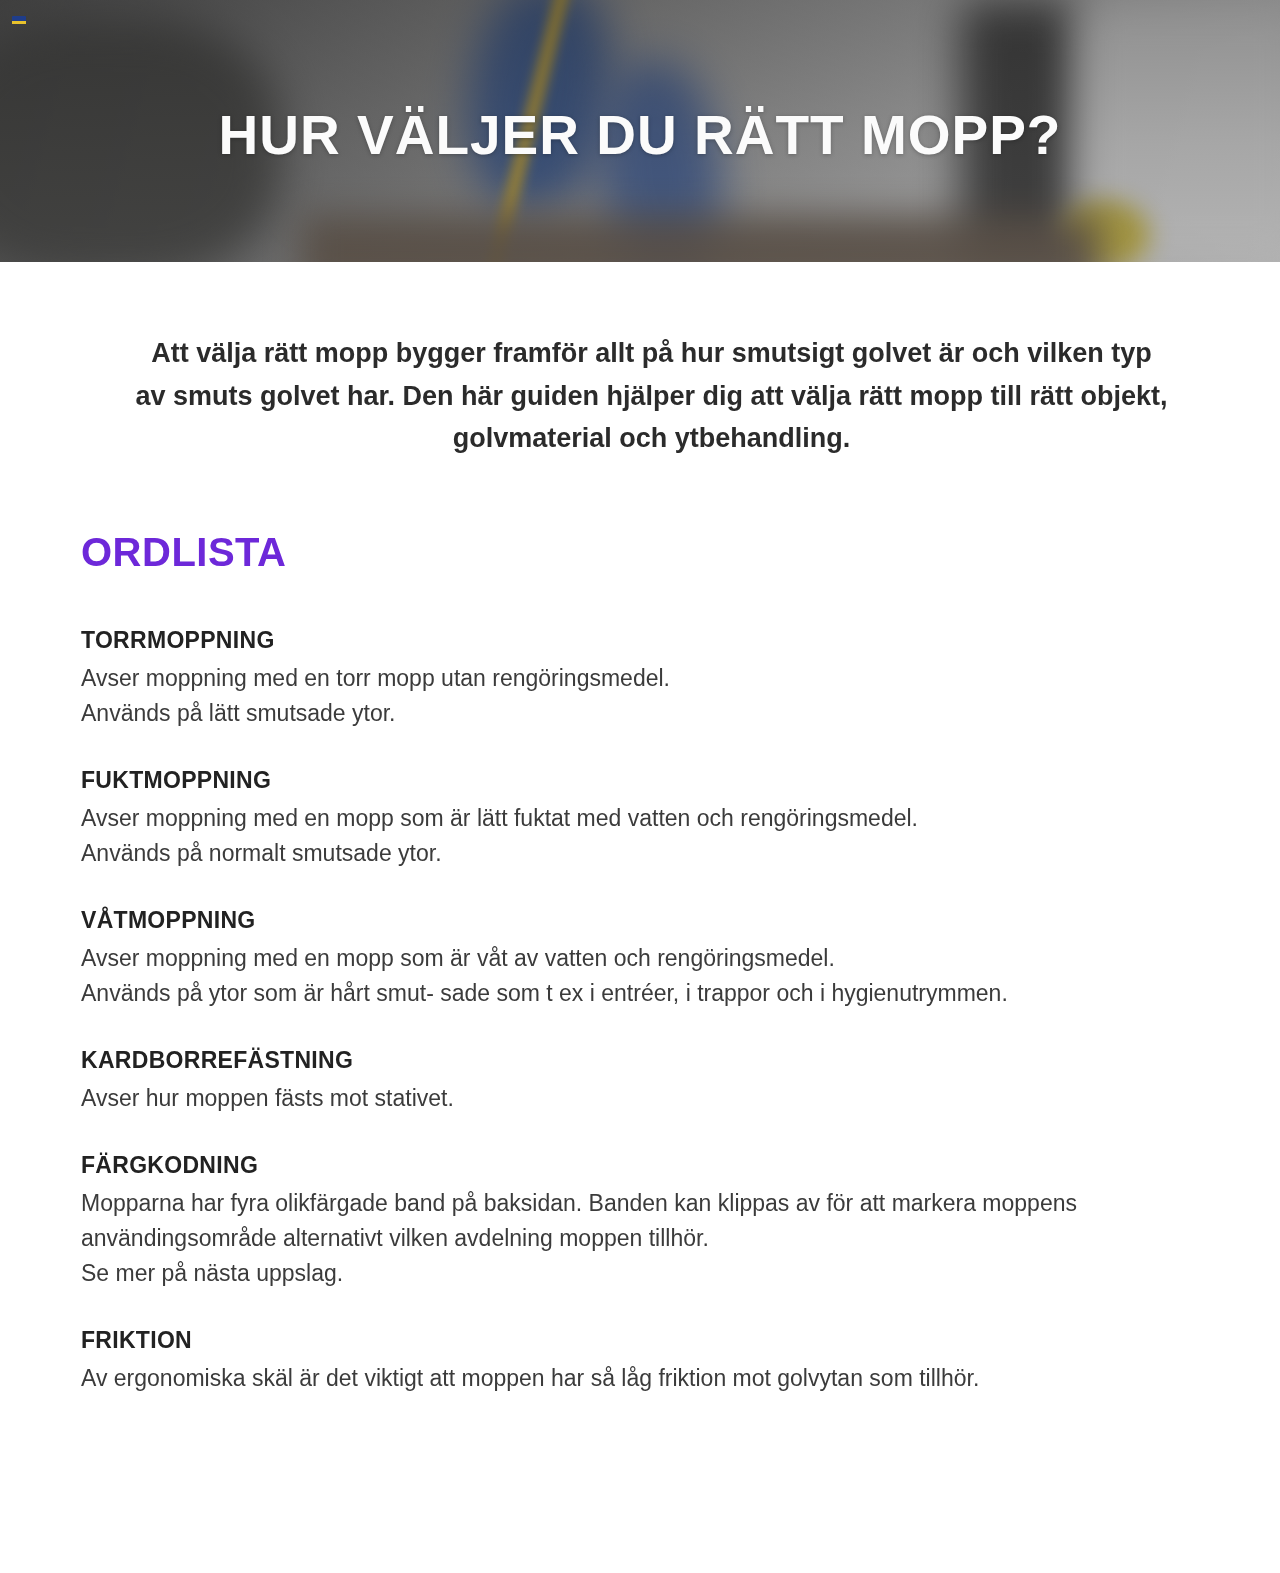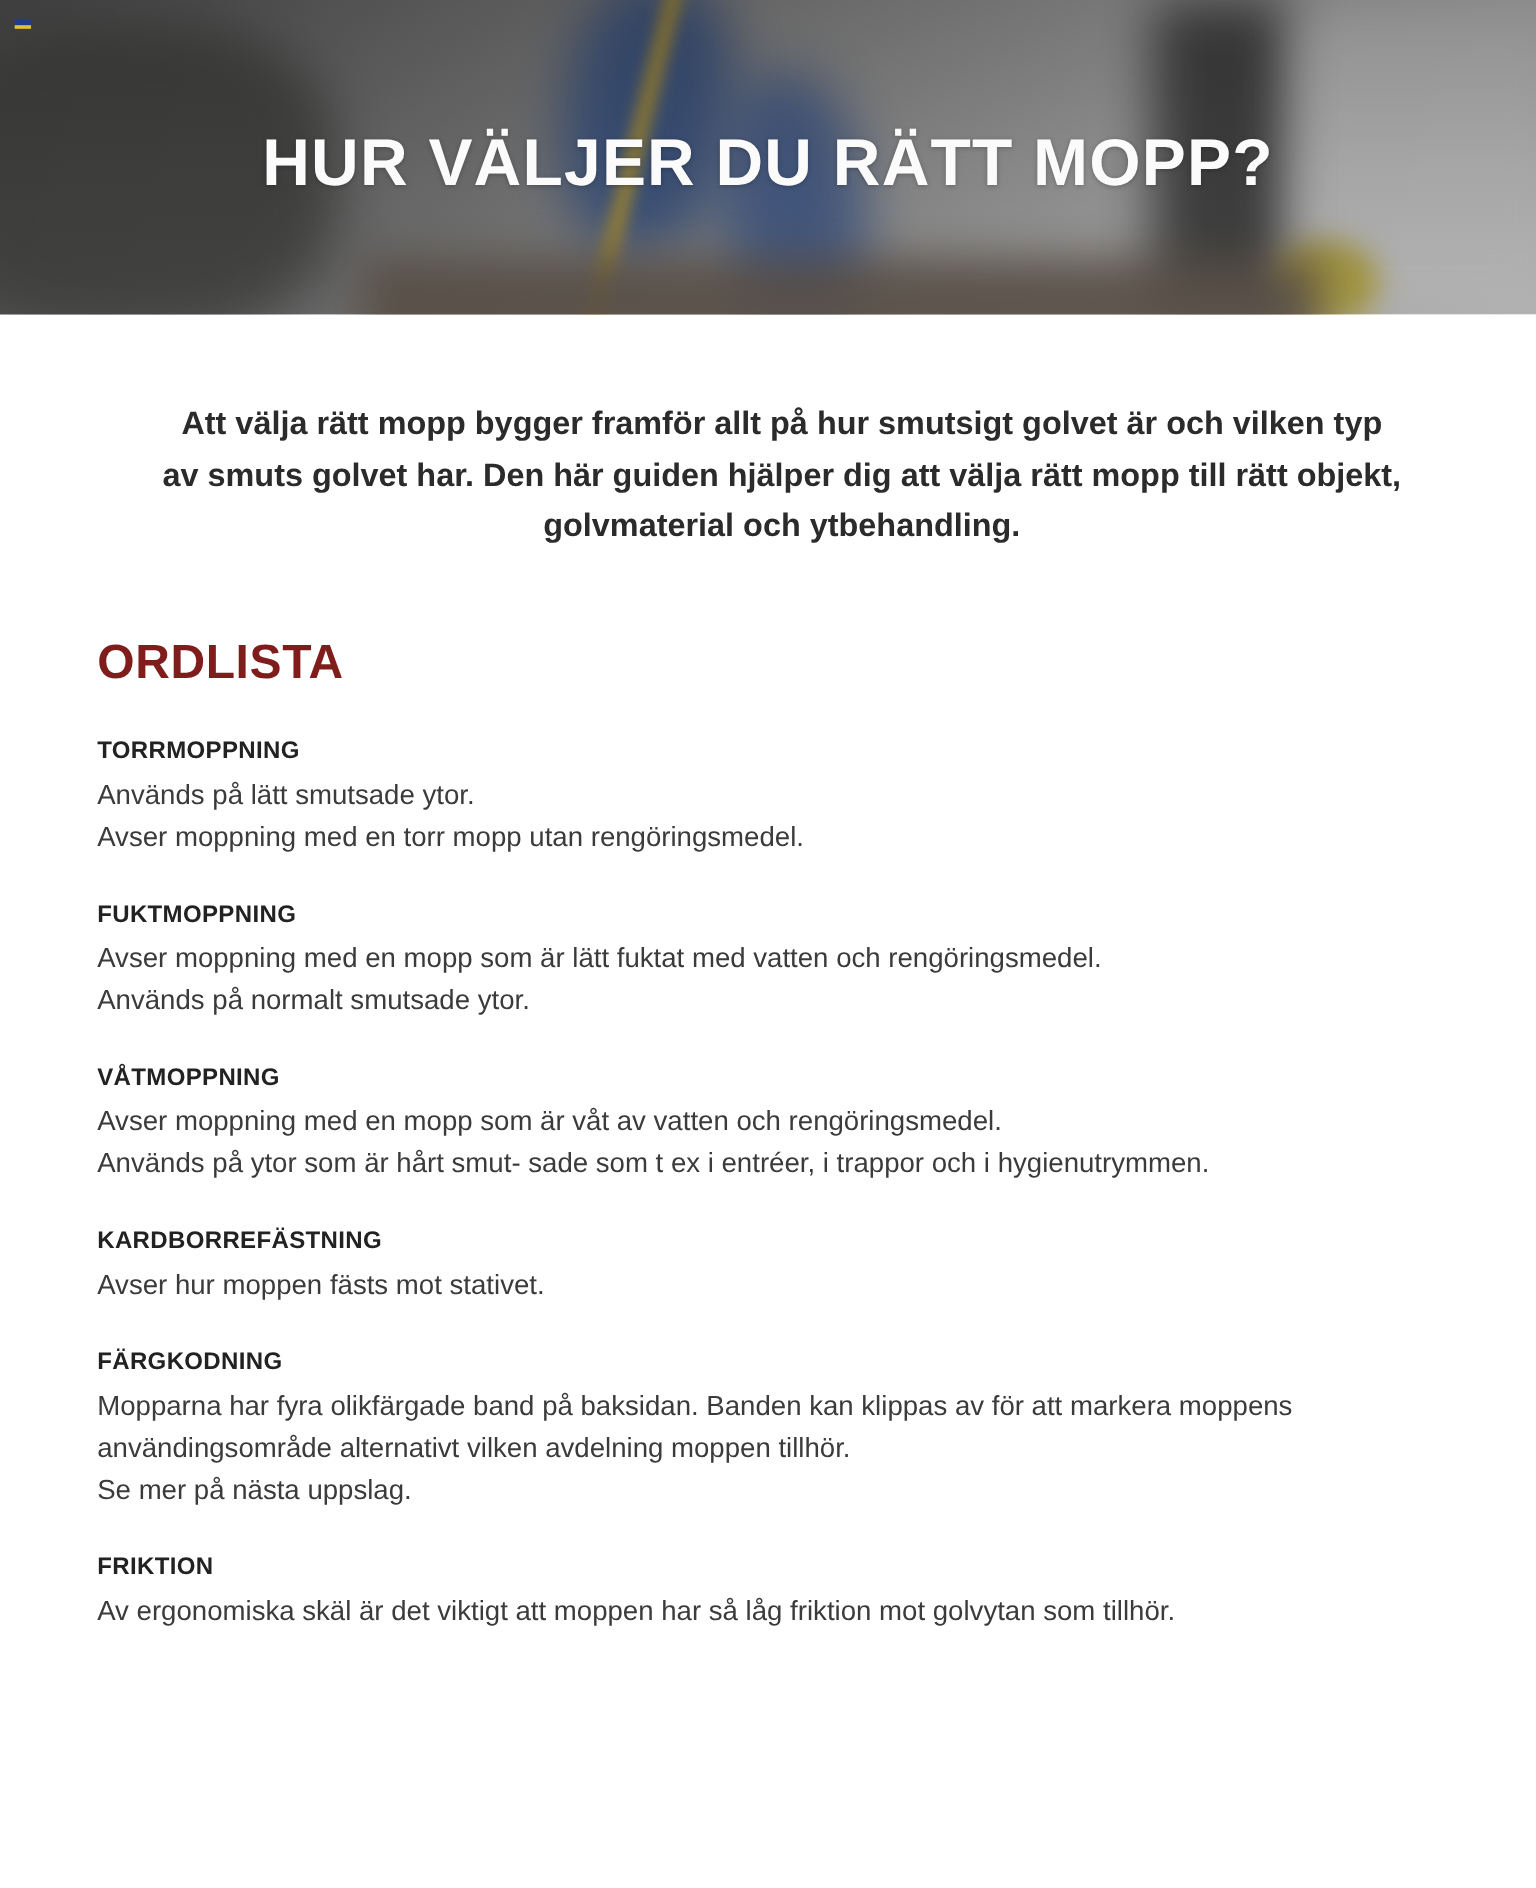--- a/index.html
+++ b/index.html
@@ -84,30 +84,30 @@
     font-weight: 700;
     color: #2b2b2b;
     line-height: 1.58;
     text-align: center;
     max-width: 1035px;
     margin: 0 auto 70px auto;
   }
   .glossary-heading {
     font-size: 40px;
     font-weight: 700;
-    color: #7f1d1d;
+    color: #6d28d9;
     letter-spacing: 0.5px;
-    margin-bottom: 40px;
+    margin-bottom: 52px;
   }
   .term-block {
     margin-bottom: 36px;
     max-width: 1100px;
   }
   .term-title {
-    font-size: 20px;
+    font-size: 23px;
     font-weight: 700;
     color: #222222;
     letter-spacing: 0.3px;
     margin-bottom: 7px;
   }
   .term-line {
     font-size: 23px;
     font-weight: 400;
     color: #3b3b3b;
     line-height: 1.52;
@@ -138,22 +138,22 @@
 </div>
 
 <div class="content">
 
   <p class="intro">Att välja rätt mopp bygger framför allt på hur smutsigt golvet är och vilken typ av smuts golvet har. Den här guiden hjälper dig att välja rätt mopp till rätt objekt, golvmaterial och ytbehandling.</p>
 
   <h2 class="glossary-heading">ORDLISTA</h2>
 
   <section class="term-block">
     <h3 class="term-title">TORRMOPPNING</h3>
+    <div class="term-line">Avser moppning med en torr mopp utan rengöringsmedel.</div>
     <div class="term-line">Används på lätt smutsade ytor.</div>
-    <div class="term-line">Avser moppning med en torr mopp utan rengöringsmedel.</div>
   </section>
 
   <section class="term-block">
     <h3 class="term-title">FUKTMOPPNING</h3>
     <div class="term-line">Avser moppning med en mopp som är lätt fuktat med vatten och rengöringsmedel.</div>
     <div class="term-line">Används på normalt smutsade ytor.</div>
   </section>
 
   <section class="term-block">
     <h3 class="term-title">VÅTMOPPNING</h3>

